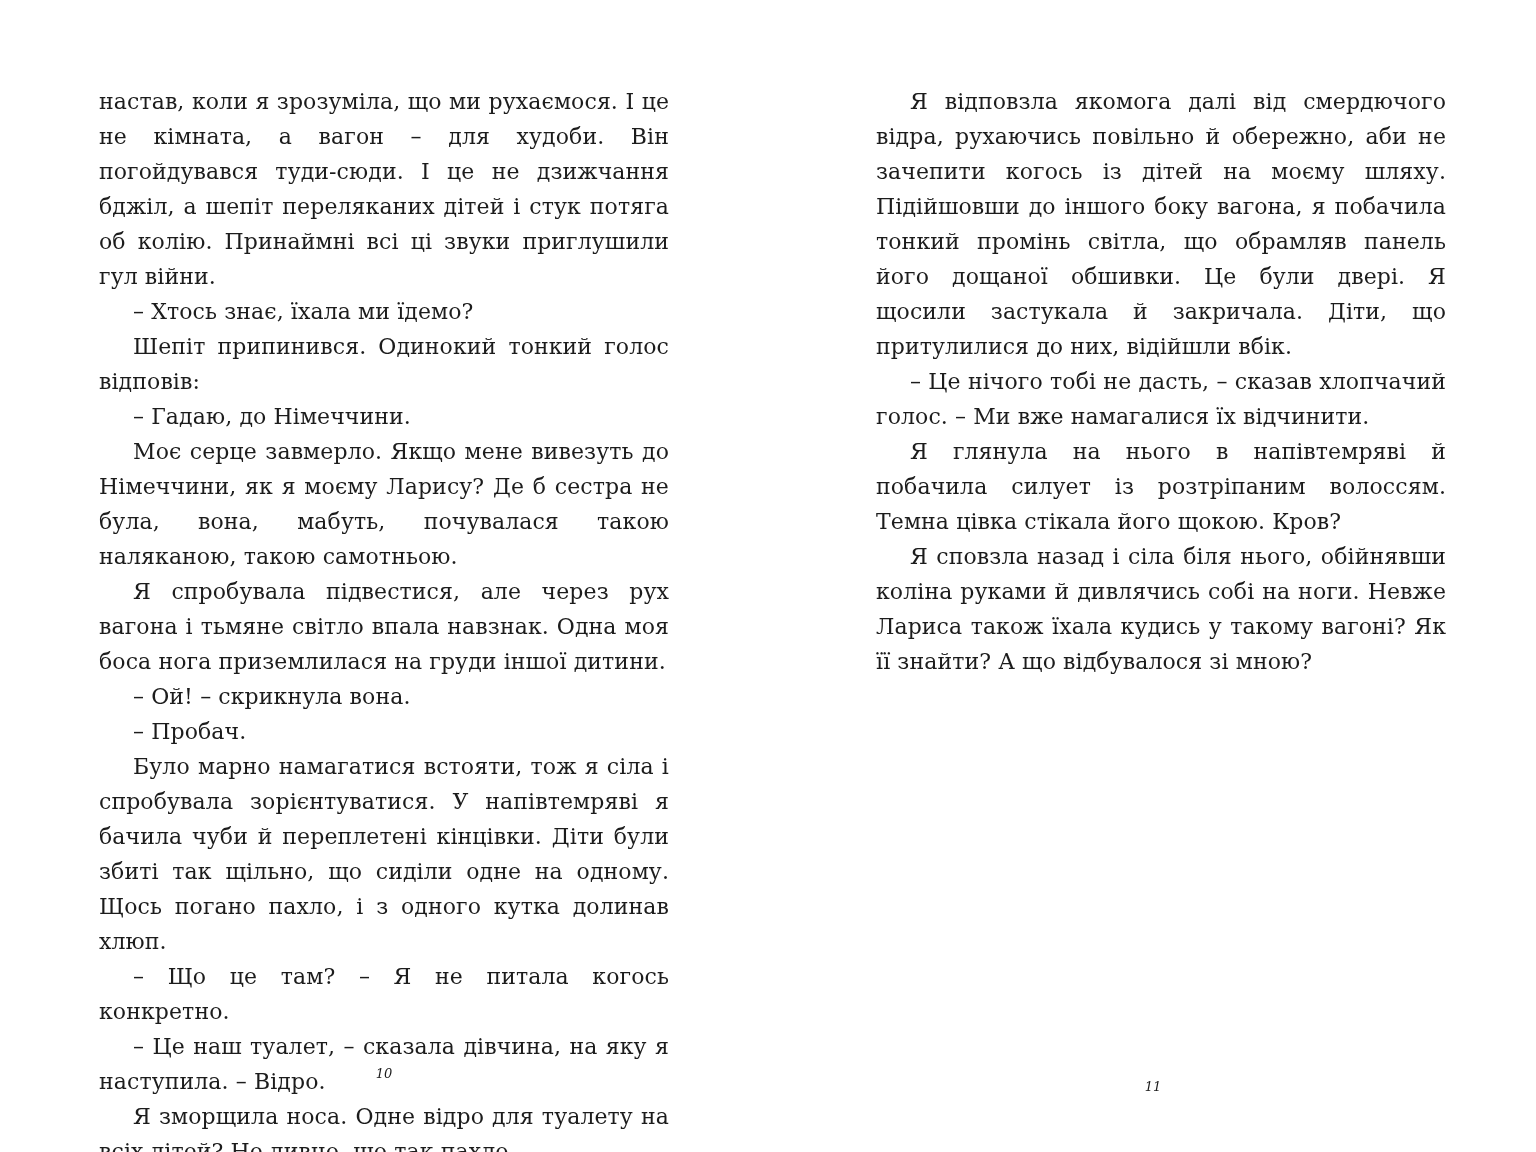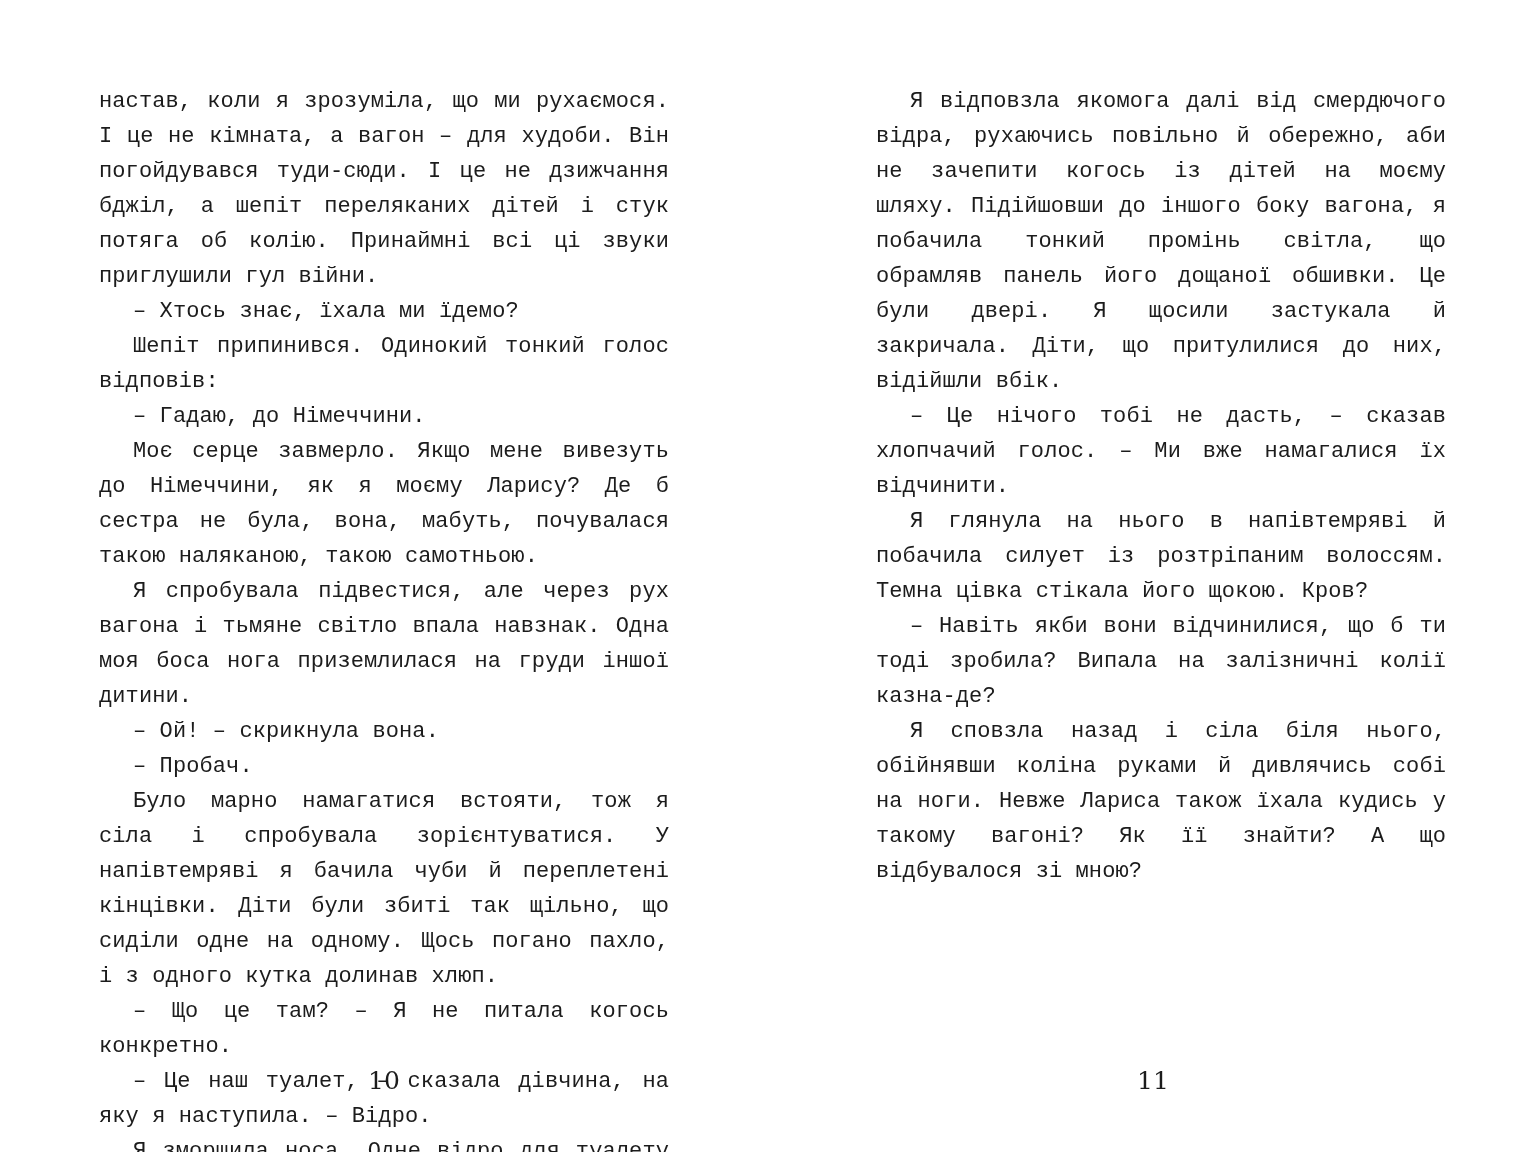--- a/index.html
+++ b/index.html
@@ -32,35 +32,35 @@
     text-align: justify;
     font-size: 22px;
     line-height: 35px;
     letter-spacing: 0.1px;
   }
   .page-left .page-text { left: 99px; }
   .page-right .page-text { left: 108px; }
   .para {
     margin: 0;
     text-indent: 34px;
-    font-family: Liberation Mono, monospace;
   }
   .para.no-indent {
     text-indent: 0;
   }
   .page-number {
     position: absolute;
     top: 1066px;
     width: 570px;
     text-align: center;
-    font-size: 25px;
+    font-size: 13px;
     color: #1c1c1c;
+    font-style: italic;
   }
   .page-left .page-number { left: 99px; }
-  .page-right .page-number { left: 100px; }
+  .page-right .page-number { left: 100px; margin-top: 13px; }
 </style>
 </head>
 <body>
 
 <div class="book">
   <div class="page page-left">
     <div class="page-text">
         <p class="para no-indent">настав, коли я зрозуміла, що ми рухаємося. І це не кімната, а вагон – для худоби. Він погойдувався туди-сюди. І це не дзижчання бджіл, а шепіт переляканих дітей і стук потяга об колію. Принаймні всі ці звуки приглушили гул війни.</p>
         <p class="para">– Хтось знає, їхала ми їдемо?</p>
         <p class="para">Шепіт припинився. Одинокий тонкий голос відповів:</p>
@@ -74,18 +74,17 @@
         <p class="para">– Це наш туалет, – сказала дівчина, на яку я наступила. – Відро.</p>
         <p class="para">Я зморщила носа. Одне відро для туалету на всіх дітей? Не дивно, що так пахло.</p>
       </div>
     <div class="page-number">10</div>
   </div>
   <div class="page page-right">
     <div class="page-text">
         <p class="para">Я відповзла якомога далі від смердючого відра, рухаючись повільно й обережно, аби не зачепити когось із дітей на моєму шляху. Підійшовши до іншого боку вагона, я побачила тонкий промінь світла, що обрамляв панель його дощаної обшивки. Це були двері. Я щосили застукала й закричала. Діти, що притулилися до них, відійшли вбік.</p>
         <p class="para">– Це нічого тобі не дасть, – сказав хлопчачий голос. – Ми вже намагалися їх відчинити.</p>
         <p class="para">Я глянула на нього в напівтемряві й побачила силует із розтріпаним волоссям. Темна цівка стікала його щокою. Кров?</p>
-        <p class="para">– Навіть якби вони відчинилися, що б ти тоді зробила? Випала на залізничні колії казна-де?</p>
         <p class="para">Я сповзла назад і сіла біля нього, обійнявши коліна руками й дивлячись собі на ноги. Невже Лариса також їхала кудись у такому вагоні? Як її знайти? А що відбувалося зі мною?</p>
       </div>
     <div class="page-number">11</div>
   </div>
 </div>
 
 </body></html>

